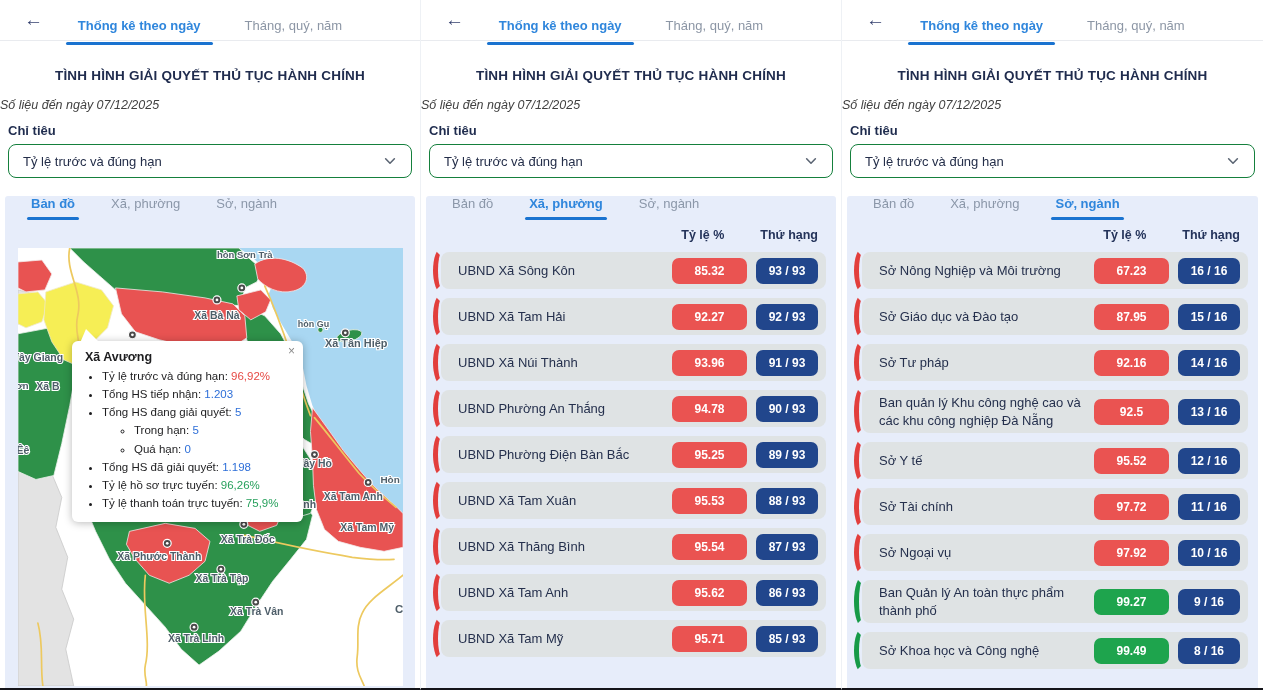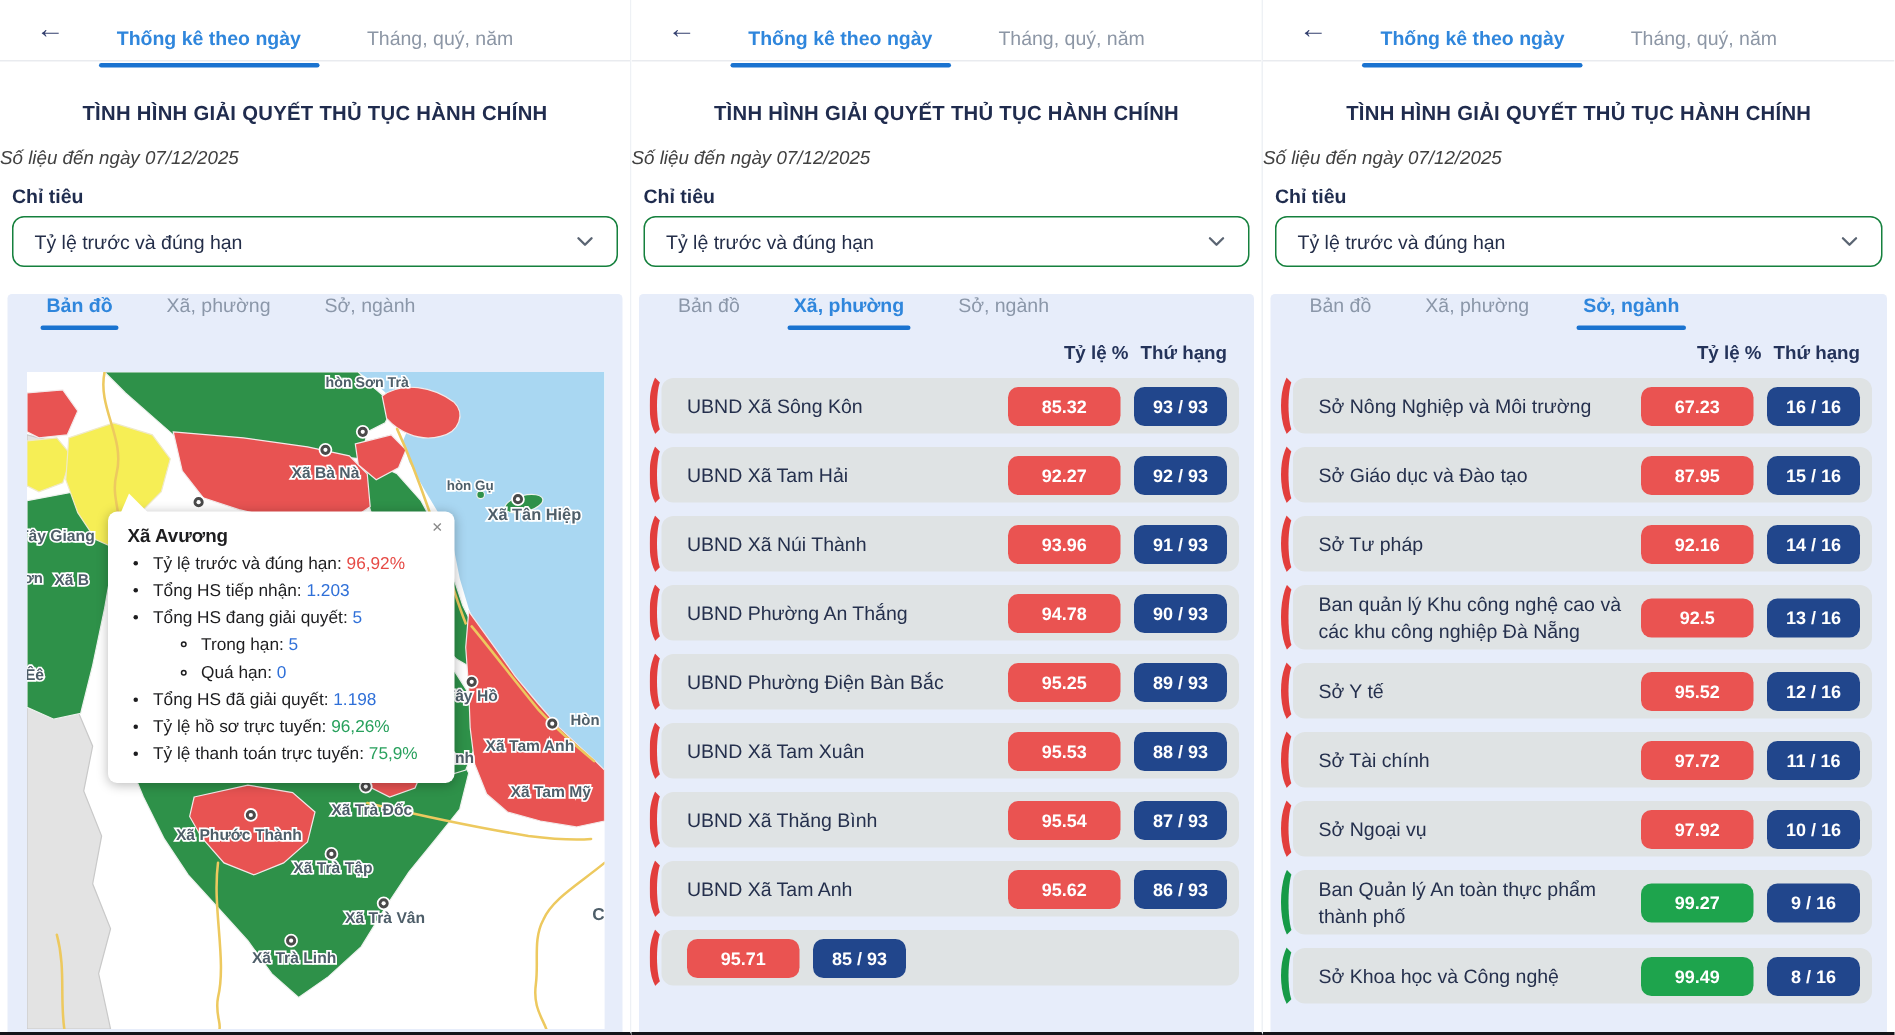--- a/index.html
+++ b/index.html
@@ -83,21 +83,21 @@
   .tooltip-title { font-weight:bold; font-size:12.5px; margin-bottom:3px; }
   ul.tooltip-list { margin:0; padding-left:17px; list-style:disc; }
   ul.tooltip-list li { font-size:11.5px; line-height:1.58; }
   ul.tooltip-sub { margin:0; padding-left:32px; list-style:circle; }
   .val-red { color:#e64a45; }
   .val-blue { color:#2e6fd8; }
   .val-green { color:#27a05c; }
 
   
   .listhead {
-    display:flex; justify-content:flex-end; gap:8px; padding:17px 18px 10px 0;
+    display:flex; justify-content:flex-end; gap:36px; padding:17px 18px 10px 0;
     font-size:12.5px; font-weight:bold; color:#24335a;
   }
   .rows { }
   .row {
     position:relative; margin:0 10px 9px 15px; background:#dfe3e4; border-radius:8px;
     min-height:37px; display:flex; align-items:center; padding:4px 8px 4px 17px; cursor:pointer;
   }
   .accent {
     position:absolute; left:-8px; top:-4px; bottom:-4px; width:17px;
     border:5px solid transparent; border-radius:50%; pointer-events:none;
@@ -347,20 +347,21 @@
             <span class="badge badge-rank">87 / 93</span>
           </div>
           <div class="row">
             <span class="accent accent-red"></span>
             <span class="row-name">UBND Xã Tam Anh</span>
             <span class="badge badge-rate bg-red">95.62</span>
             <span class="badge badge-rank">86 / 93</span>
           </div>
           <div class="row">
             <span class="accent accent-red"></span>
+            <span class="row-name">UBND Xã Tam Mỹ</span>
             <span class="badge badge-rate bg-red">95.71</span>
             <span class="badge badge-rank">85 / 93</span>
           </div>
         </div>
     </div>
   </section>
 
   <section class="panel">
     <div class="topbar">
       <span class="back-btn">←</span>

